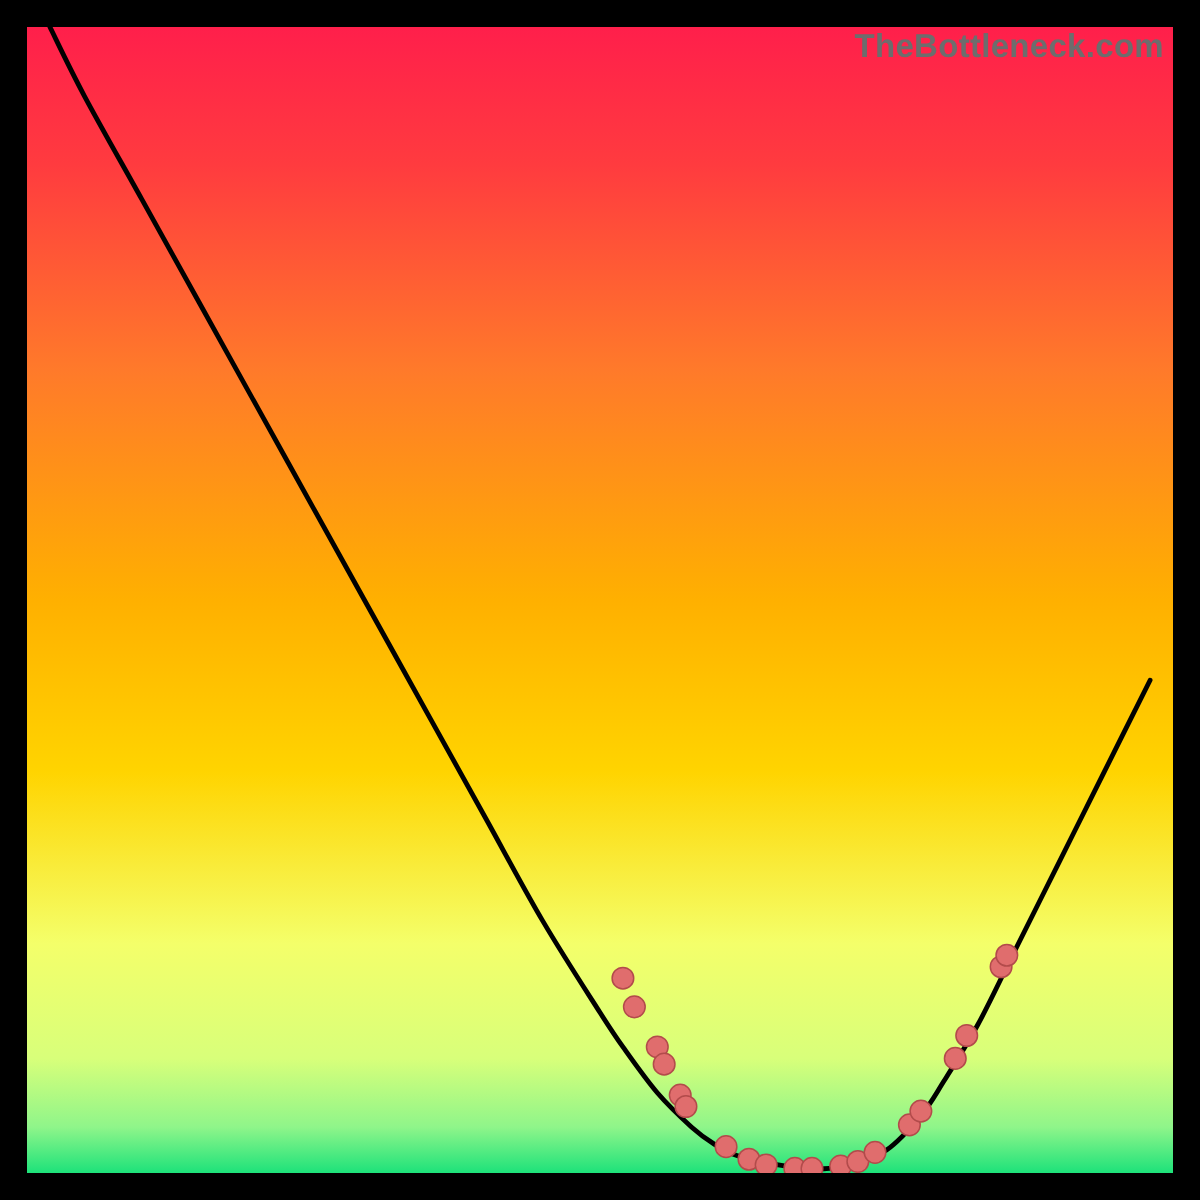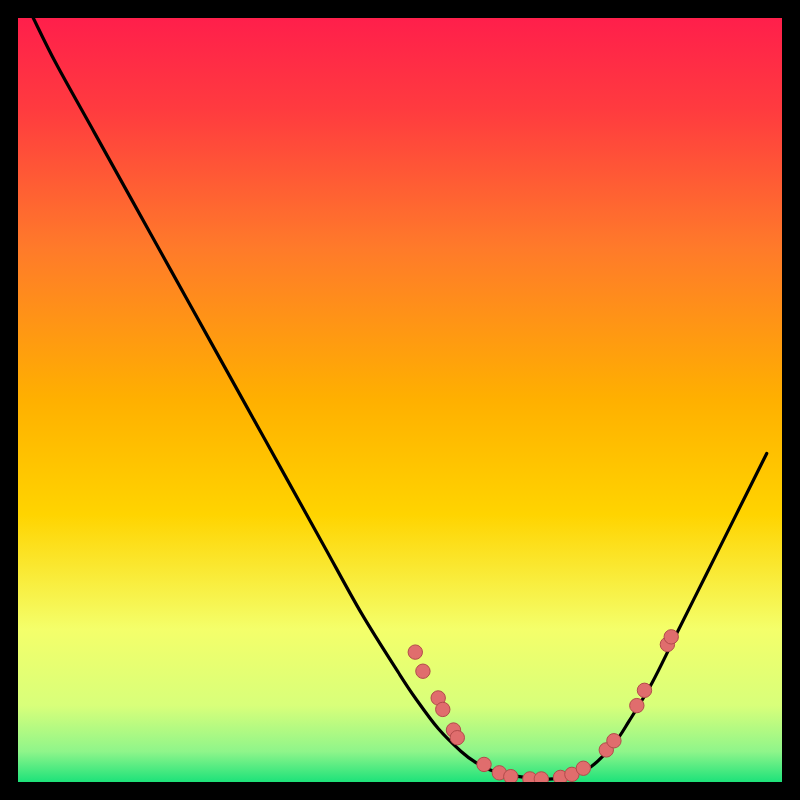--- a/index.html
+++ b/index.html
@@ -75,13 +75,14 @@
         <circle cx="553.9" cy="756.36" r="7.2" fill="#e06d6d" stroke="#b24b4b" stroke-width="1"></circle>
         <circle cx="565.36" cy="750.248" r="7.2" fill="#e06d6d" stroke="#b24b4b" stroke-width="1"></circle>
         <circle cx="588.28" cy="731.912" r="7.2" fill="#e06d6d" stroke="#b24b4b" stroke-width="1"></circle>
         <circle cx="595.9200000000001" cy="722.744" r="7.2" fill="#e06d6d" stroke="#b24b4b" stroke-width="1"></circle>
         <circle cx="618.84" cy="687.6" r="7.2" fill="#e06d6d" stroke="#b24b4b" stroke-width="1"></circle>
         <circle cx="626.48" cy="672.32" r="7.2" fill="#e06d6d" stroke="#b24b4b" stroke-width="1"></circle>
         <circle cx="649.4" cy="626.48" r="7.2" fill="#e06d6d" stroke="#b24b4b" stroke-width="1"></circle>
         <circle cx="653.22" cy="618.84" r="7.2" fill="#e06d6d" stroke="#b24b4b" stroke-width="1"></circle>
       </g>
   </svg>
+  <div class="watermark">TheBottleneck.com</div>
 </div>
 
 </body></html>

